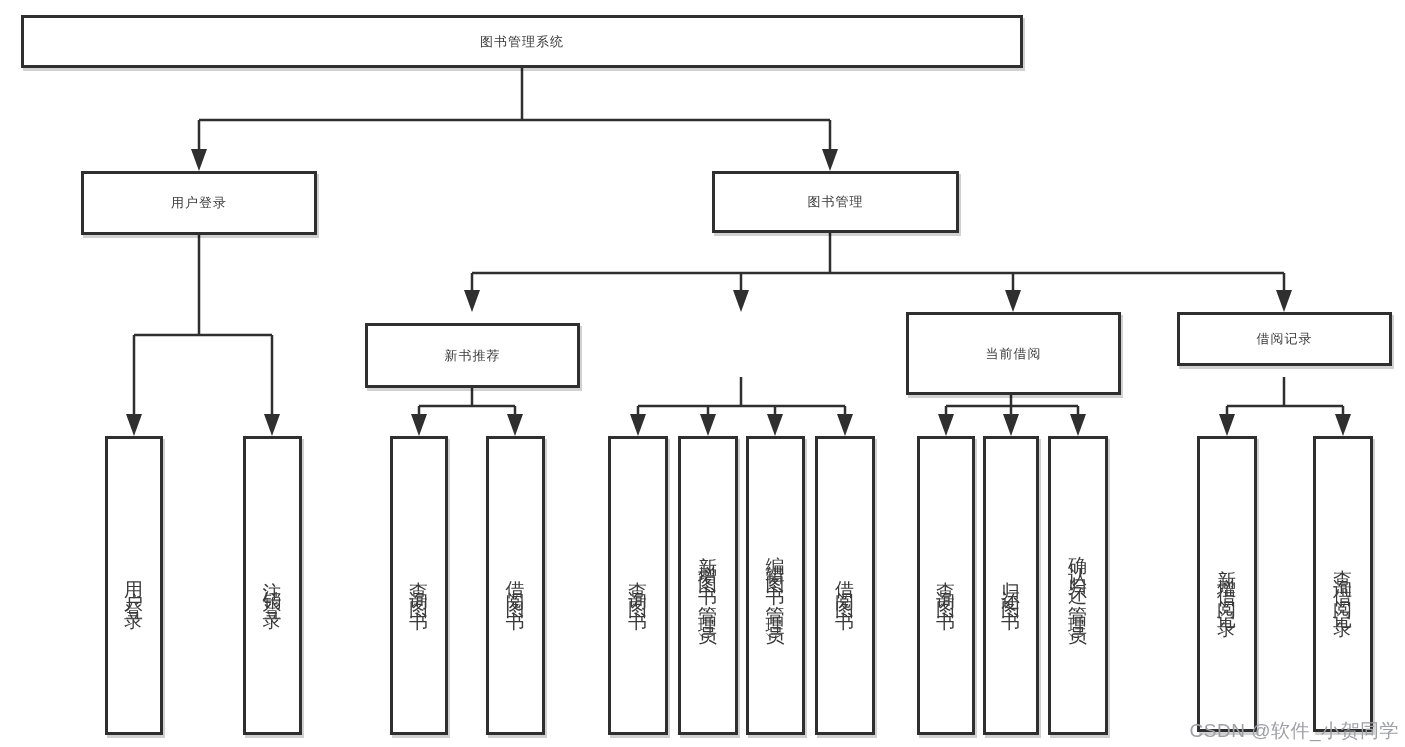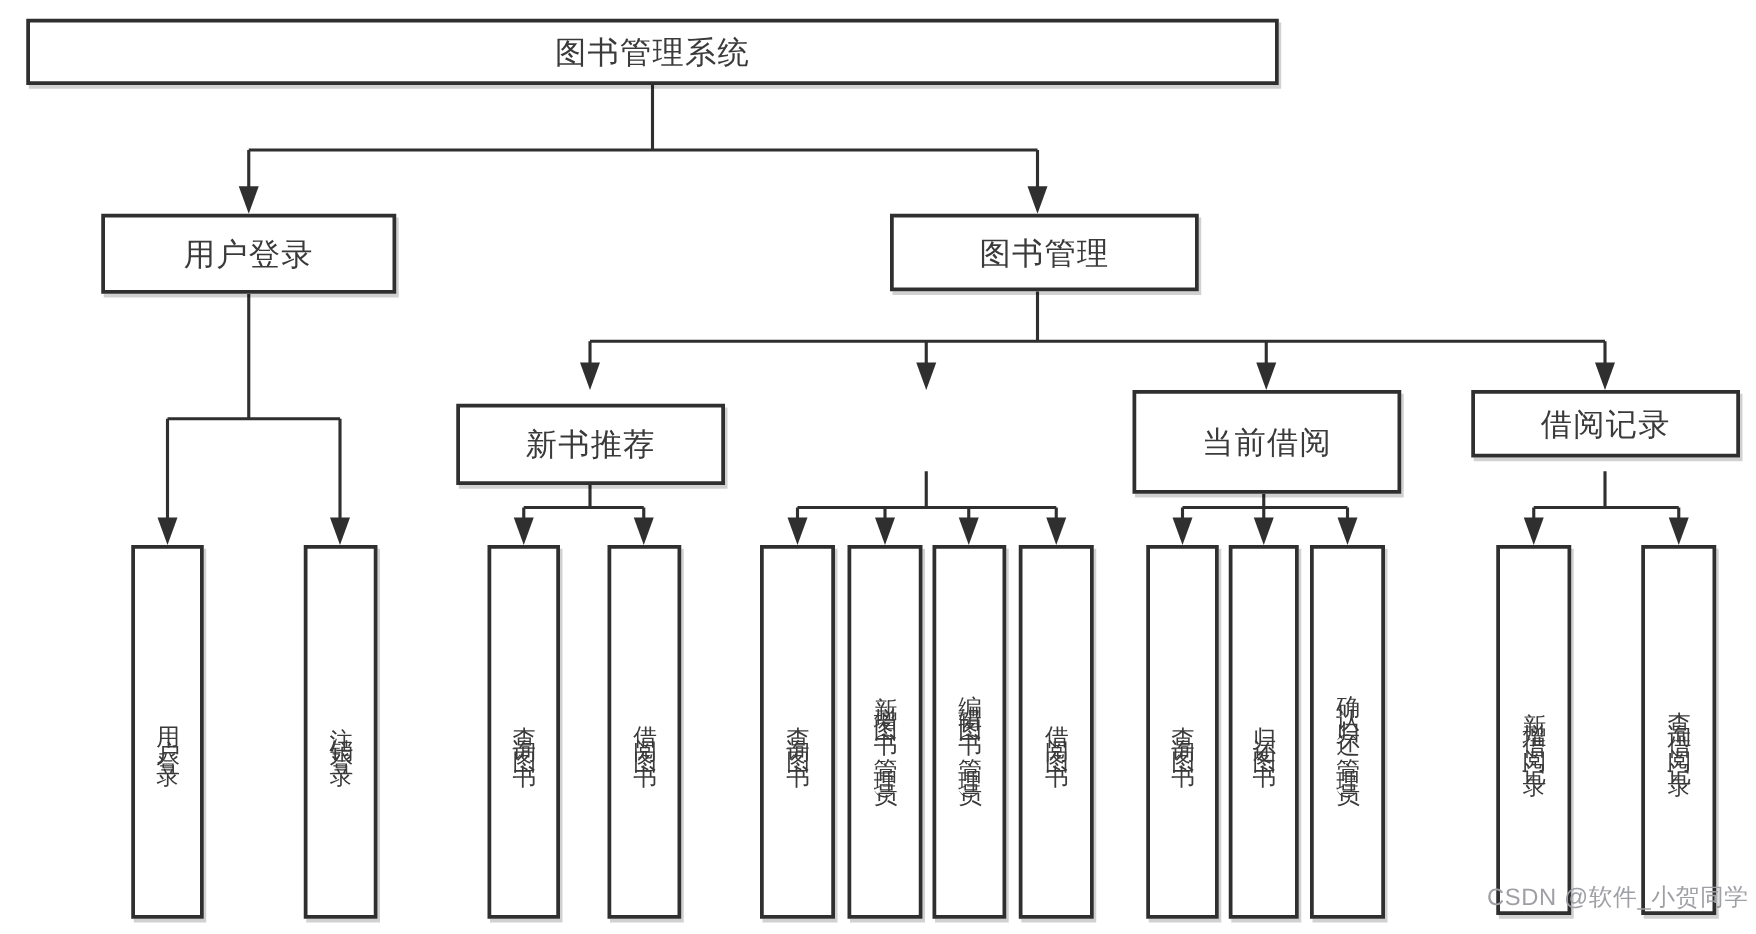--- a/index.html
+++ b/index.html
@@ -16,29 +16,29 @@
   }
   .node{
     position:absolute;box-sizing:border-box;
     border:3px solid #2f2f2f;
     background:#ffffff;
     display:flex;align-items:center;justify-content:center;
     color:#3a3a3a;
     box-shadow:2px 3px 0 rgba(0,0,0,0.18);
     text-align:center;
   }
-  .node.h{font-size:25px;letter-spacing:1px;white-space:nowrap;}
+  .node.h{font-size:13px;letter-spacing:1px;white-space:nowrap;}
   .node.v{
     writing-mode:vertical-rl;
     font-size:19px;
     letter-spacing:10px;
     line-height:1;
   }
   .watermark{
-    position:absolute;right:6px;bottom:16px;
+    position:absolute;right:6px;bottom:3px;
     font-size:19px;
     letter-spacing:0.5px;
     color:#9fa0a6;
     z-index:5;
     white-space:nowrap;
   }
 </style>
 </head>
 <body>
 

